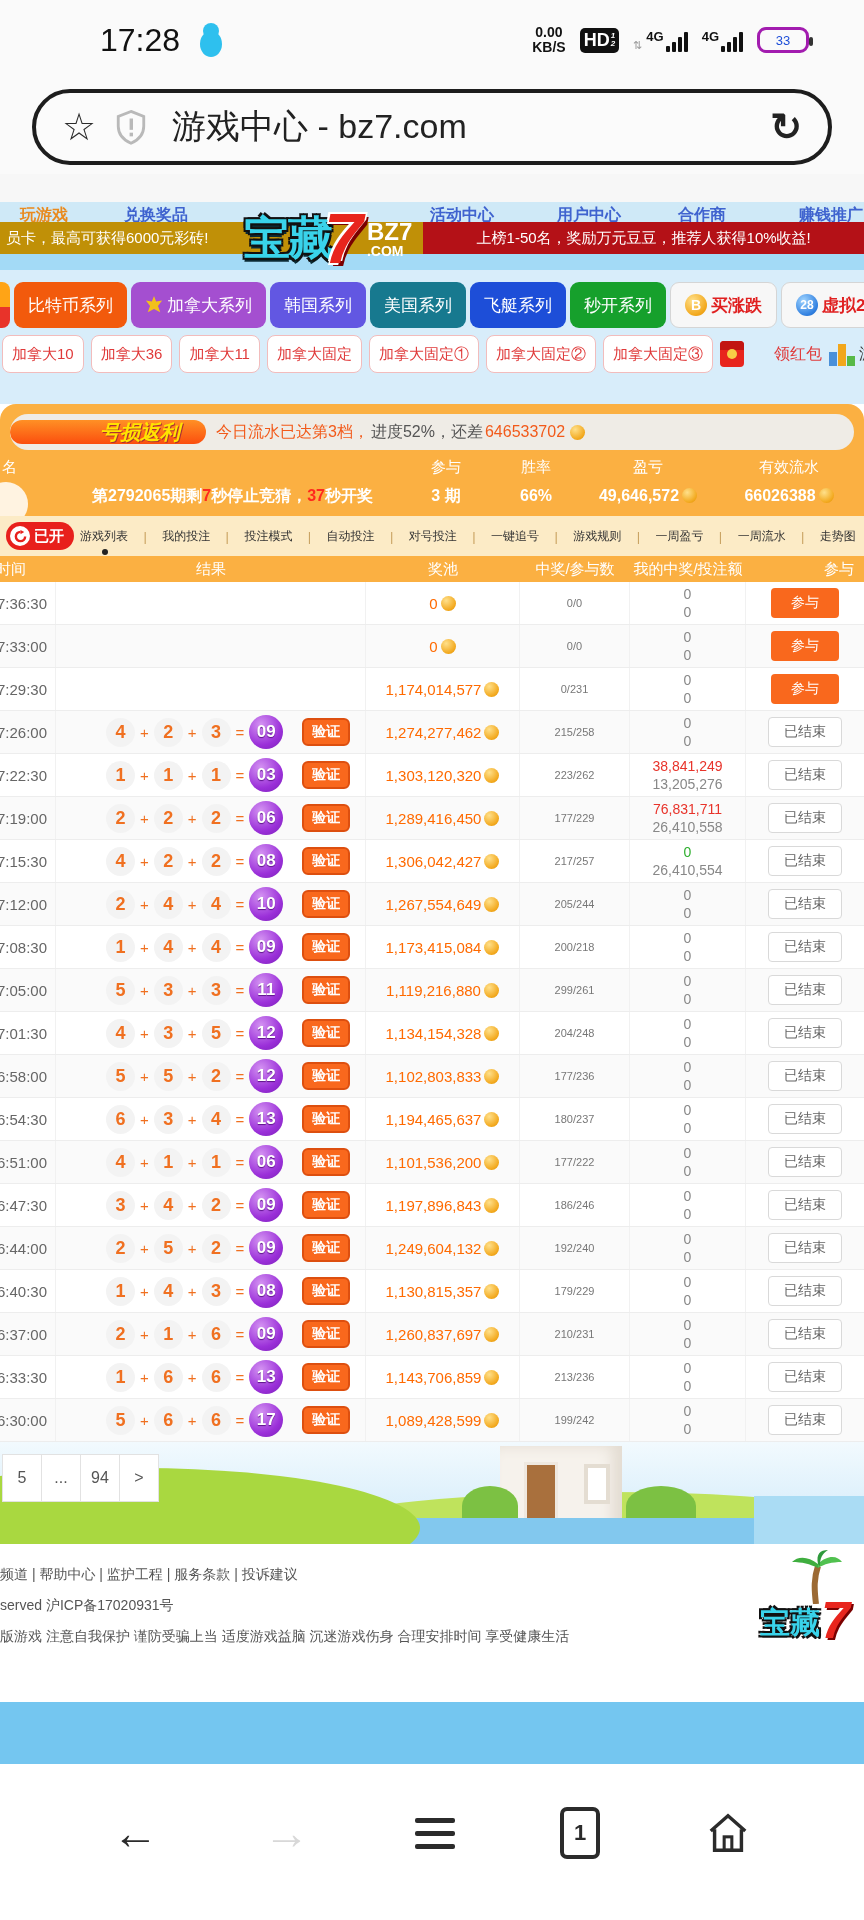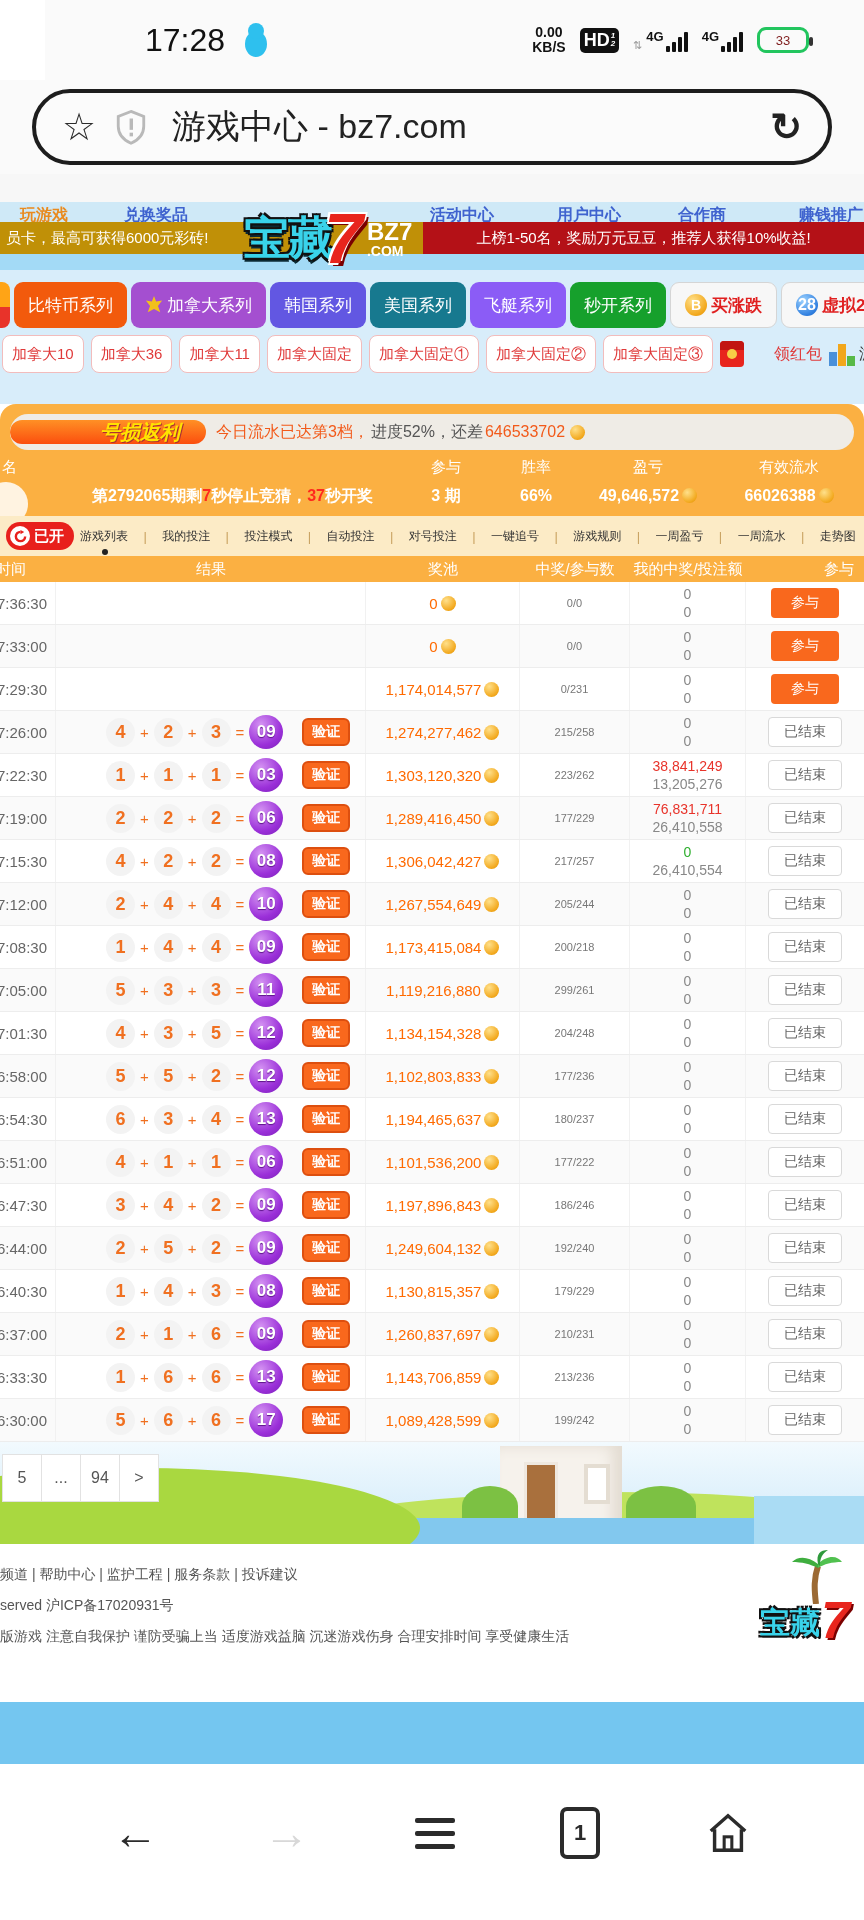--- a/index.html
+++ b/index.html
@@ -1,31 +1,31 @@
 <!DOCTYPE html>
 <html><head>
 <meta charset="utf-8">
 <style>
   * { margin:0; padding:0; box-sizing:border-box; }
   html,body { width:864px; height:1920px; overflow:hidden; background:#fff;
     font-family:"Liberation Sans", sans-serif; }
   
-  .statusbar{height:80px;background:#fafafa;display:flex;align-items:center;justify-content:space-between;padding:0 55px 0 100px;margin-left:45px;}
+  .statusbar{height:80px;background:#fafafa;display:flex;align-items:center;justify-content:space-between;padding:0 55px 0 100px;}
   .sb-left{display:flex;align-items:center;gap:16px;}
   .sb-time{font-size:32px;color:#111;}
   .sb-right{display:flex;align-items:center;gap:14px;}
   .sb-speed{font-size:14px;font-weight:bold;color:#111;text-align:center;line-height:1.05;}
   .hdbadge{background:#111;color:#fff;border-radius:5px;padding:2px 4px;display:flex;align-items:center;font-weight:bold;font-size:18px;}
   .hdsub{display:flex;flex-direction:column;font-size:8px;line-height:8px;margin-left:1px;}
   .updown{font-size:11px;color:#999;margin-right:2px;}
   .sig{display:flex;align-items:flex-end;gap:2px;}
   .sig .g{font-size:13px;font-weight:bold;color:#111;margin-bottom:8px;}
   .bars{display:flex;align-items:flex-end;gap:2px;height:22px;}
   .bars i{display:block;width:4px;background:#111;border-radius:1px;}
-  .battery{width:52px;height:26px;border:3px solid #22c55e;border-radius:9px;position:relative;display:flex;align-items:center;justify-content:center;font-size:13px;color:#7f1d1d;}
+  .battery{width:52px;height:26px;border:3px solid #a21caf;border-radius:9px;position:relative;display:flex;align-items:center;justify-content:center;font-size:13px;color:#1d4ed8;}
   .battery:after{content:"";position:absolute;right:-7px;top:7px;width:4px;height:9px;background:#333;border-radius:2px;}
   
   .addresswrap{height:94px;background:#fafafa;display:flex;align-items:center;justify-content:center;}
   .addressbar{width:800px;height:76px;border:4px solid #1d1d1d;border-radius:40px;background:#fbfbfb;display:flex;align-items:center;padding:0 26px;gap:18px;}
   .star{font-size:38px;color:#2b2b2b;line-height:1;}
   .urltext{font-size:34px;color:#222;flex:1;text-align:left;margin-left:6px;white-space:nowrap;}
   .refresh{font-size:38px;color:#222;font-weight:bold;}
   .whitegap{height:28px;background:#f7f7f7;}
   
   .topnav{height:20px;background:#cfe9f7;position:relative;overflow:hidden;}
@@ -40,21 +40,21 @@
   .logo-dom{display:flex;flex-direction:column;color:#fff;font-weight:bold;margin-left:4px;line-height:1;}
   .logo-dom .l1{font-size:24px;} .logo-dom .l2{font-size:14px;}
   .bluestripe{height:16px;background:#a3daf6;}
   
   .tabsrow{height:58px;background:#d8edfa;display:flex;align-items:flex-end;padding-top:5px;gap:4px;overflow:hidden;}
   .sliver{width:10px;height:46px;border-radius:0 8px 8px 0;background:linear-gradient(#ffa416 55%,#e8332a 55%);flex:none;}
   .stab{height:46px;border-radius:9px;display:flex;align-items:center;justify-content:center;font-size:17px;padding:0 14px;flex:1;white-space:nowrap;gap:4px;}
   .stab.white{border:1px solid #d5d5d5;font-weight:bold;flex:0.85;}
   .maple{width:18px;height:18px;background:#f2c11c;flex:none;clip-path:polygon(50% 0,62% 30%,95% 25%,72% 55%,85% 90%,50% 72%,15% 90%,28% 55%,5% 25%,38% 30%);}
   .coinicon{width:22px;height:22px;border-radius:50%;background:radial-gradient(circle at 35% 30%,#ffe08a,#f2a71b 70%,#d98a08);color:#fff;font-size:14px;font-weight:bold;display:flex;align-items:center;justify-content:center;flex:none;}
-  .ball28{width:22px;height:22px;border-radius:50%;background:radial-gradient(circle at 35% 30%,#9fd4ff,#2f7fe0 70%,#1b5cb0);color:#fff;font-size:16px;font-weight:bold;display:flex;align-items:center;justify-content:center;flex:none;}
+  .ball28{width:22px;height:22px;border-radius:50%;background:radial-gradient(circle at 35% 30%,#9fd4ff,#2f7fe0 70%,#1b5cb0);color:#fff;font-size:12px;font-weight:bold;display:flex;align-items:center;justify-content:center;flex:none;}
   
   .pillsrow{height:52px;background:#d8edfa;display:flex;align-items:center;padding:0 2px;gap:7px;overflow:hidden;}
   .pill{height:38px;line-height:36px;padding:0 9px;background:#fff;border:1px solid #f2bcbc;border-radius:8px;color:#e03a3a;font-size:15px;white-space:nowrap;}
   .qlink{display:flex;align-items:center;gap:4px;font-size:16px;white-space:nowrap;}
   .qlink.red{color:#e03a3a;gap:30px;}
   .qlink.dark{color:#3a3a3a;}
   .envelope{width:24px;height:26px;background:#e8251d;border-radius:4px;position:relative;flex:none;}
   .envelope:before{content:"";position:absolute;left:0;top:0;width:100%;height:9px;background:#c21511;border-radius:4px 4px 0 0;}
   .envelope:after{content:"";position:absolute;left:7px;top:8px;width:10px;height:10px;border-radius:50%;background:#f8cd46;}
   .podium{width:26px;height:24px;display:flex;align-items:flex-end;gap:1px;flex:none;}
@@ -231,21 +231,21 @@
     <div class="stab" style="background: rgb(164, 79, 208); color: rgb(255, 255, 255);">
       <span class="maple"></span>
       <span>加拿大系列</span>
     </div>
     <div class="stab" style="background: rgb(98, 87, 226); color: rgb(255, 255, 255);">
       <span>韩国系列</span>
     </div>
     <div class="stab" style="background: rgb(23, 121, 143); color: rgb(255, 255, 255);">
       <span>美国系列</span>
     </div>
-    <div class="stab" style="background: #8b5cf6; color: rgb(255, 255, 255); font-family: Liberation Mono, monospace;">
+    <div class="stab" style="background: #1d4ed8; color: rgb(255, 255, 255); font-family: Liberation Mono, monospace;">
       <span>飞艇系列</span>
     </div>
     <div class="stab" style="background: rgb(22, 160, 44); color: rgb(255, 255, 255);">
       <span>秒开系列</span>
     </div>
     <div class="stab white" style="background: rgb(247, 247, 247); color: rgb(224, 32, 32);">
       <span class="coinicon">B</span>
       <span>买涨跌</span>
     </div>
     <div class="stab white" style="background: rgb(247, 247, 247); color: rgb(224, 32, 32);">

